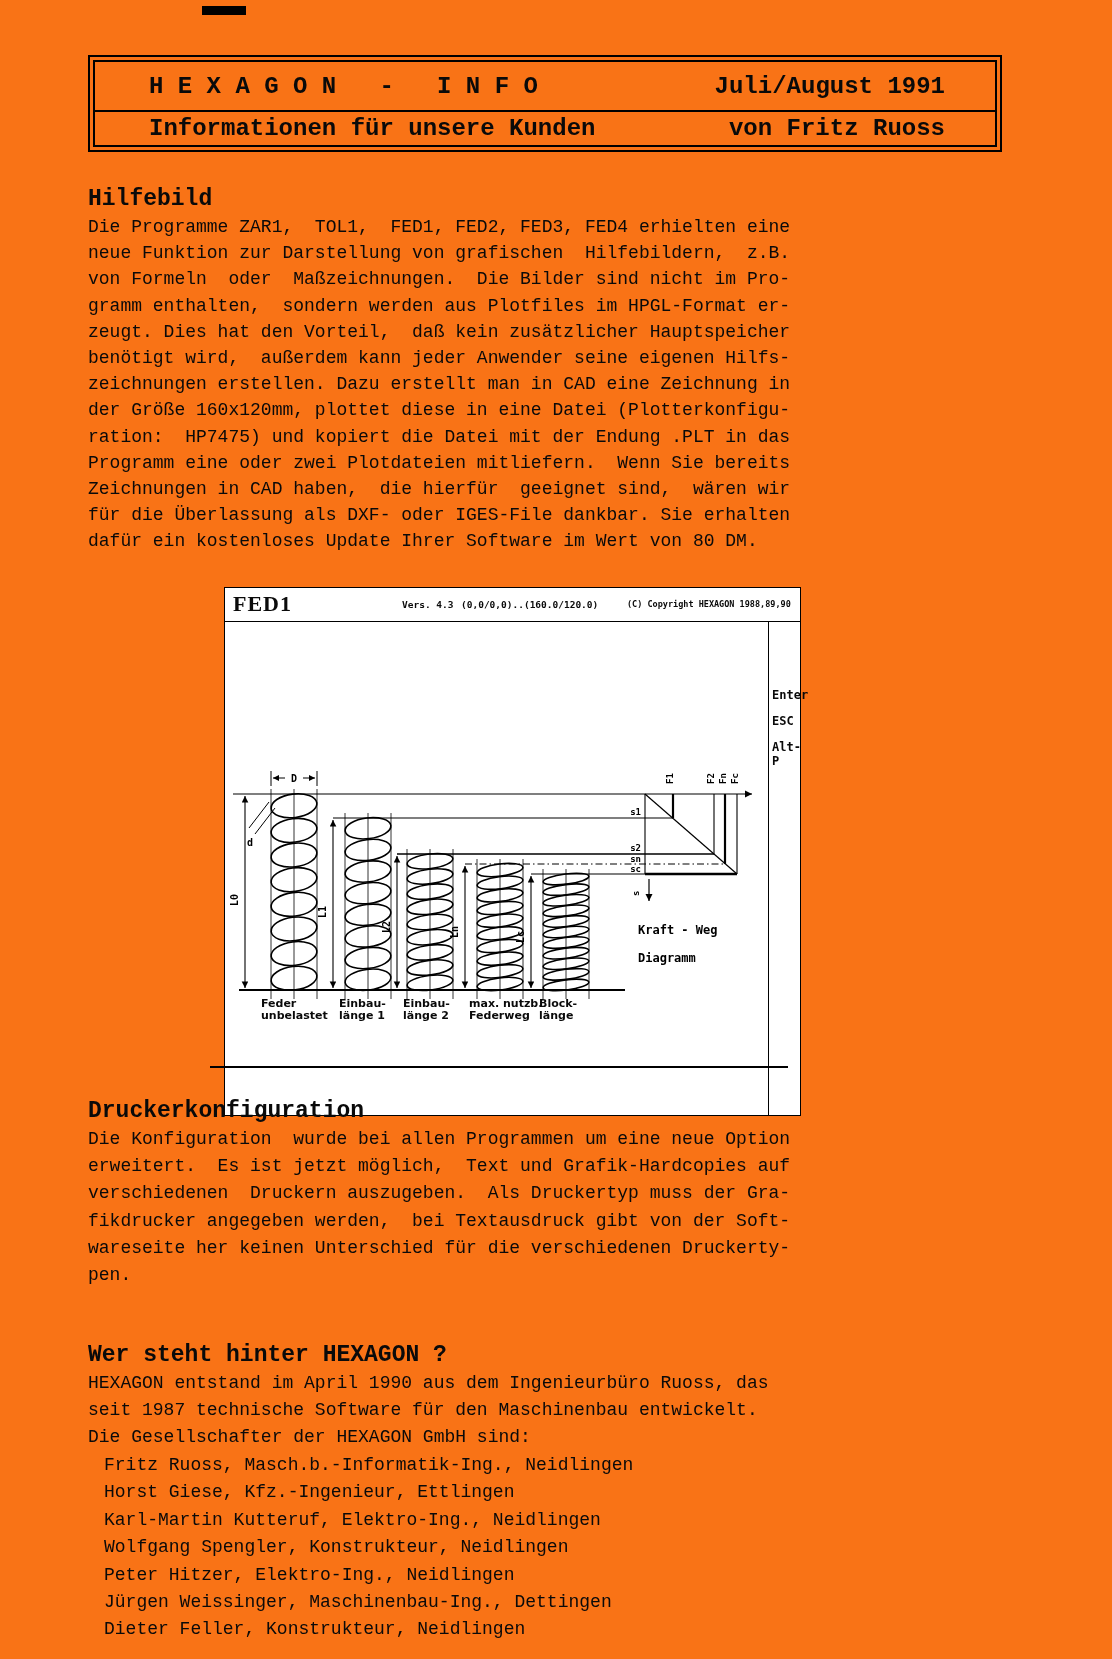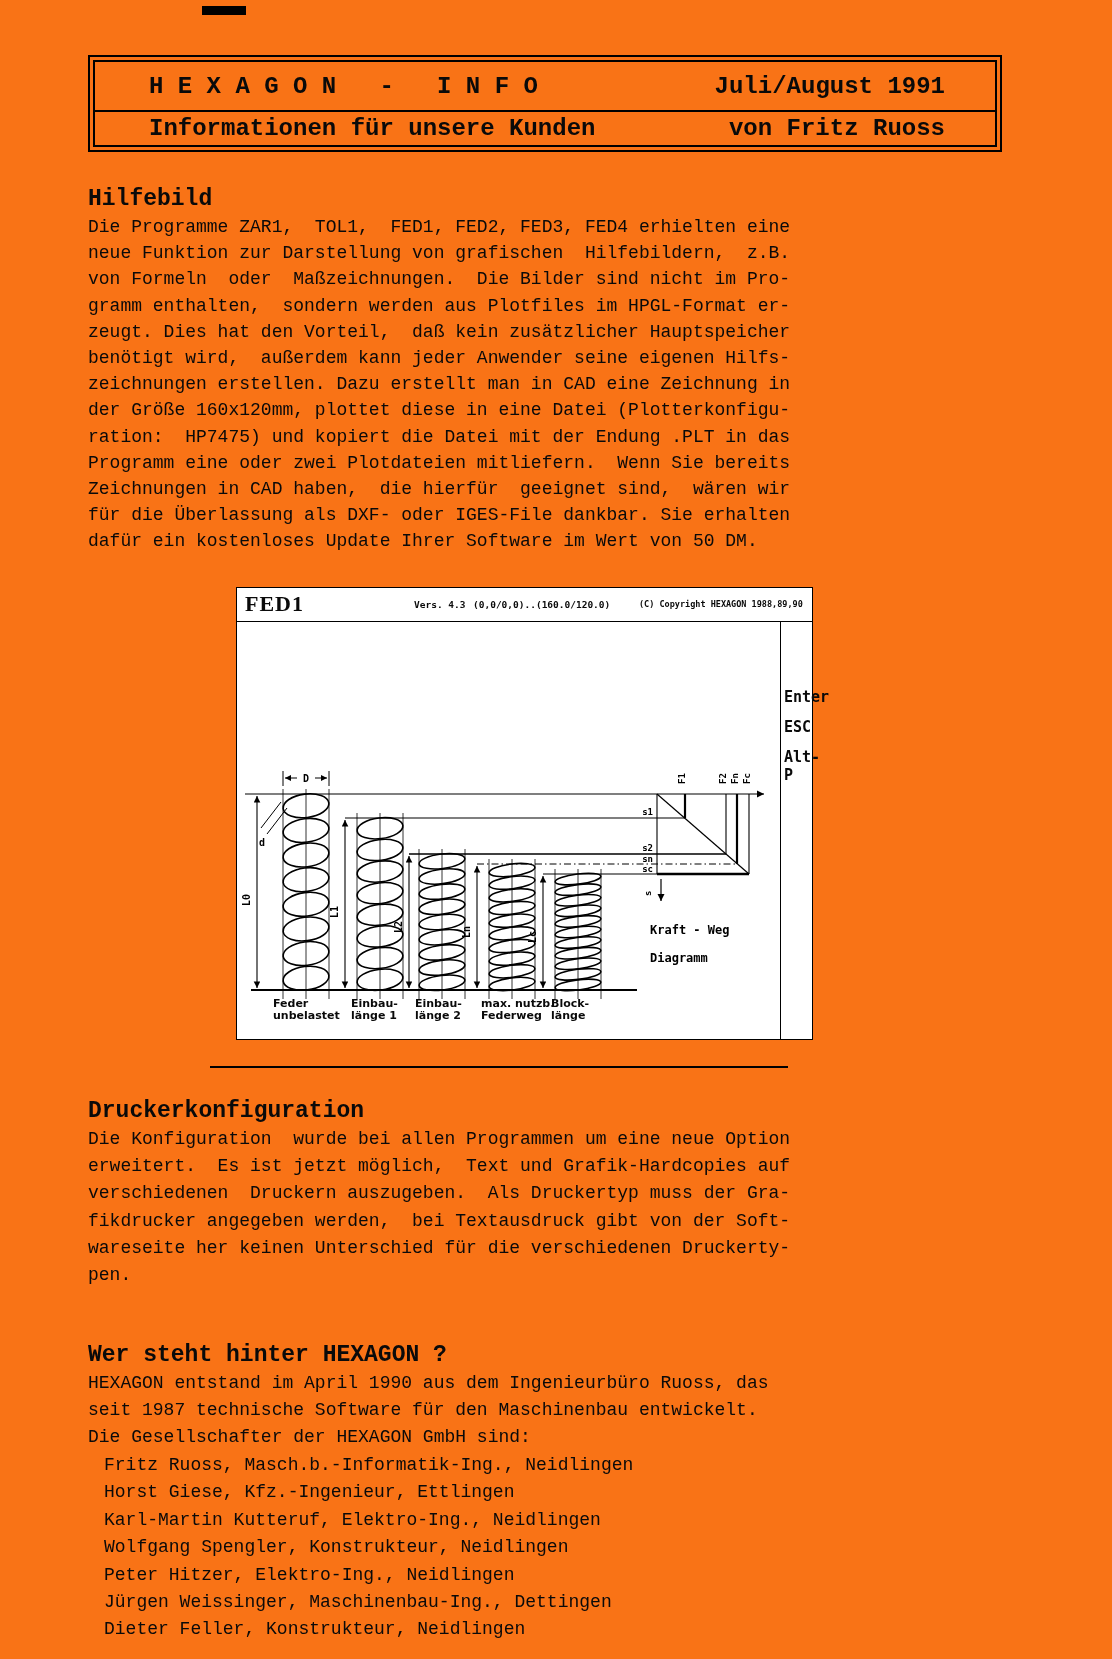--- a/index.html
+++ b/index.html
@@ -19,34 +19,34 @@
   
   .heading{position:absolute;font-weight:bold;font-size:23px;white-space:pre;}
   .para{position:absolute;font-size:18px;}
   .para .ln{white-space:pre;height:26.2px;line-height:26.2px;}
   .para-w .ln{height:27.2px;line-height:27.2px;}
   .partners .ln{height:27.4px;line-height:27.4px;}
 
   .rule{position:absolute;left:210px;top:1066px;width:578px;border-top:2.5px solid #000;}
 
   
-  .fed1{position:absolute;left:236px;top:587px;width:577px;height:453px;
+  .fed1{position:absolute;left:224px;top:587px;width:577px;height:529px;
         border:1.6px solid #000;box-sizing:border-box;background:#fff;
         font-family:"DejaVu Sans Mono",monospace;}
   .fed1-titlebar{position:relative;height:34px;border-bottom:1.6px solid #000;box-sizing:border-box;}
   .fed1-name{position:absolute;left:8px;top:3px;font-family:"Liberation Serif",serif;
              font-weight:bold;font-size:22px;letter-spacing:1px;}
   .fed1-small{position:absolute;top:11px;font-size:9.5px;font-weight:bold;white-space:pre;}
   .fed1-vers{left:160px;margin-left:17px;}
   .fed1-coords{left:236px;}
   .fed1-copy{left:402px;font-size:8.5px;}
   .fed1-body{position:absolute;left:0;top:34px;right:0;bottom:0;}
   .fed1-keys{position:absolute;top:0;bottom:0;right:0;width:32px;border-left:1.4px solid #000;
              box-sizing:border-box;padding:66px 0 0 3px;display:flex;flex-direction:column;gap:12px;
-             font-size:15px;font-weight:bold;}
+             font-size:12px;font-weight:bold;}
   .fed1-svg{position:absolute;left:0;top:0;}
   .fed1-svg line,.fed1-svg ellipse{stroke:#000;}
   .fed1-svg text{fill:#000;font-family:"DejaVu Sans Mono",monospace;font-size:9px;font-weight:bold;}
   .fed1-svg .dlab{font-size:10px;}
   .fed1-svg .kw{font-size:12px;}
   .cap{position:absolute;top:410px;font-size:11px;font-weight:bold;line-height:12px;
        font-family:"DejaVu Sans",sans-serif;white-space:pre;}
 </style>
 </head>
 <body>
@@ -75,21 +75,21 @@
     <div class="ln">von Formeln  oder  Maßzeichnungen.  Die Bilder sind nicht im Pro-</div>
     <div class="ln">gramm enthalten,  sondern werden aus Plotfiles im HPGL-Format er-</div>
     <div class="ln">zeugt. Dies hat den Vorteil,  daß kein zusätzlicher Hauptspeicher</div>
     <div class="ln">benötigt wird,  außerdem kann jeder Anwender seine eigenen Hilfs-</div>
     <div class="ln">zeichnungen erstellen. Dazu erstellt man in CAD eine Zeichnung in</div>
     <div class="ln">der Größe 160x120mm, plottet diese in eine Datei (Plotterkonfigu-</div>
     <div class="ln">ration:  HP7475) und kopiert die Datei mit der Endung .PLT in das</div>
     <div class="ln">Programm eine oder zwei Plotdateien mitliefern.  Wenn Sie bereits</div>
     <div class="ln">Zeichnungen in CAD haben,  die hierfür  geeignet sind,  wären wir</div>
     <div class="ln">für die Überlassung als DXF- oder IGES-File dankbar. Sie erhalten</div>
-    <div class="ln">dafür ein kostenloses Update Ihrer Software im Wert von 50 DM.</div>
+    <div class="ln">dafür ein kostenloses Update Ihrer Software im Wert von 80 DM.</div>
   </div>
 
   <div class="fed1">
     <div class="fed1-titlebar">
       <span class="fed1-name">FED1</span>
       <span class="fed1-small fed1-vers">Vers. 4.3</span>
       <span class="fed1-small fed1-coords">(0,0/0,0)..(160.0/120.0)</span>
       <span class="fed1-small fed1-copy">(C) Copyright HEXAGON 1988,89,90</span>
     </div>
     <div class="fed1-body">

